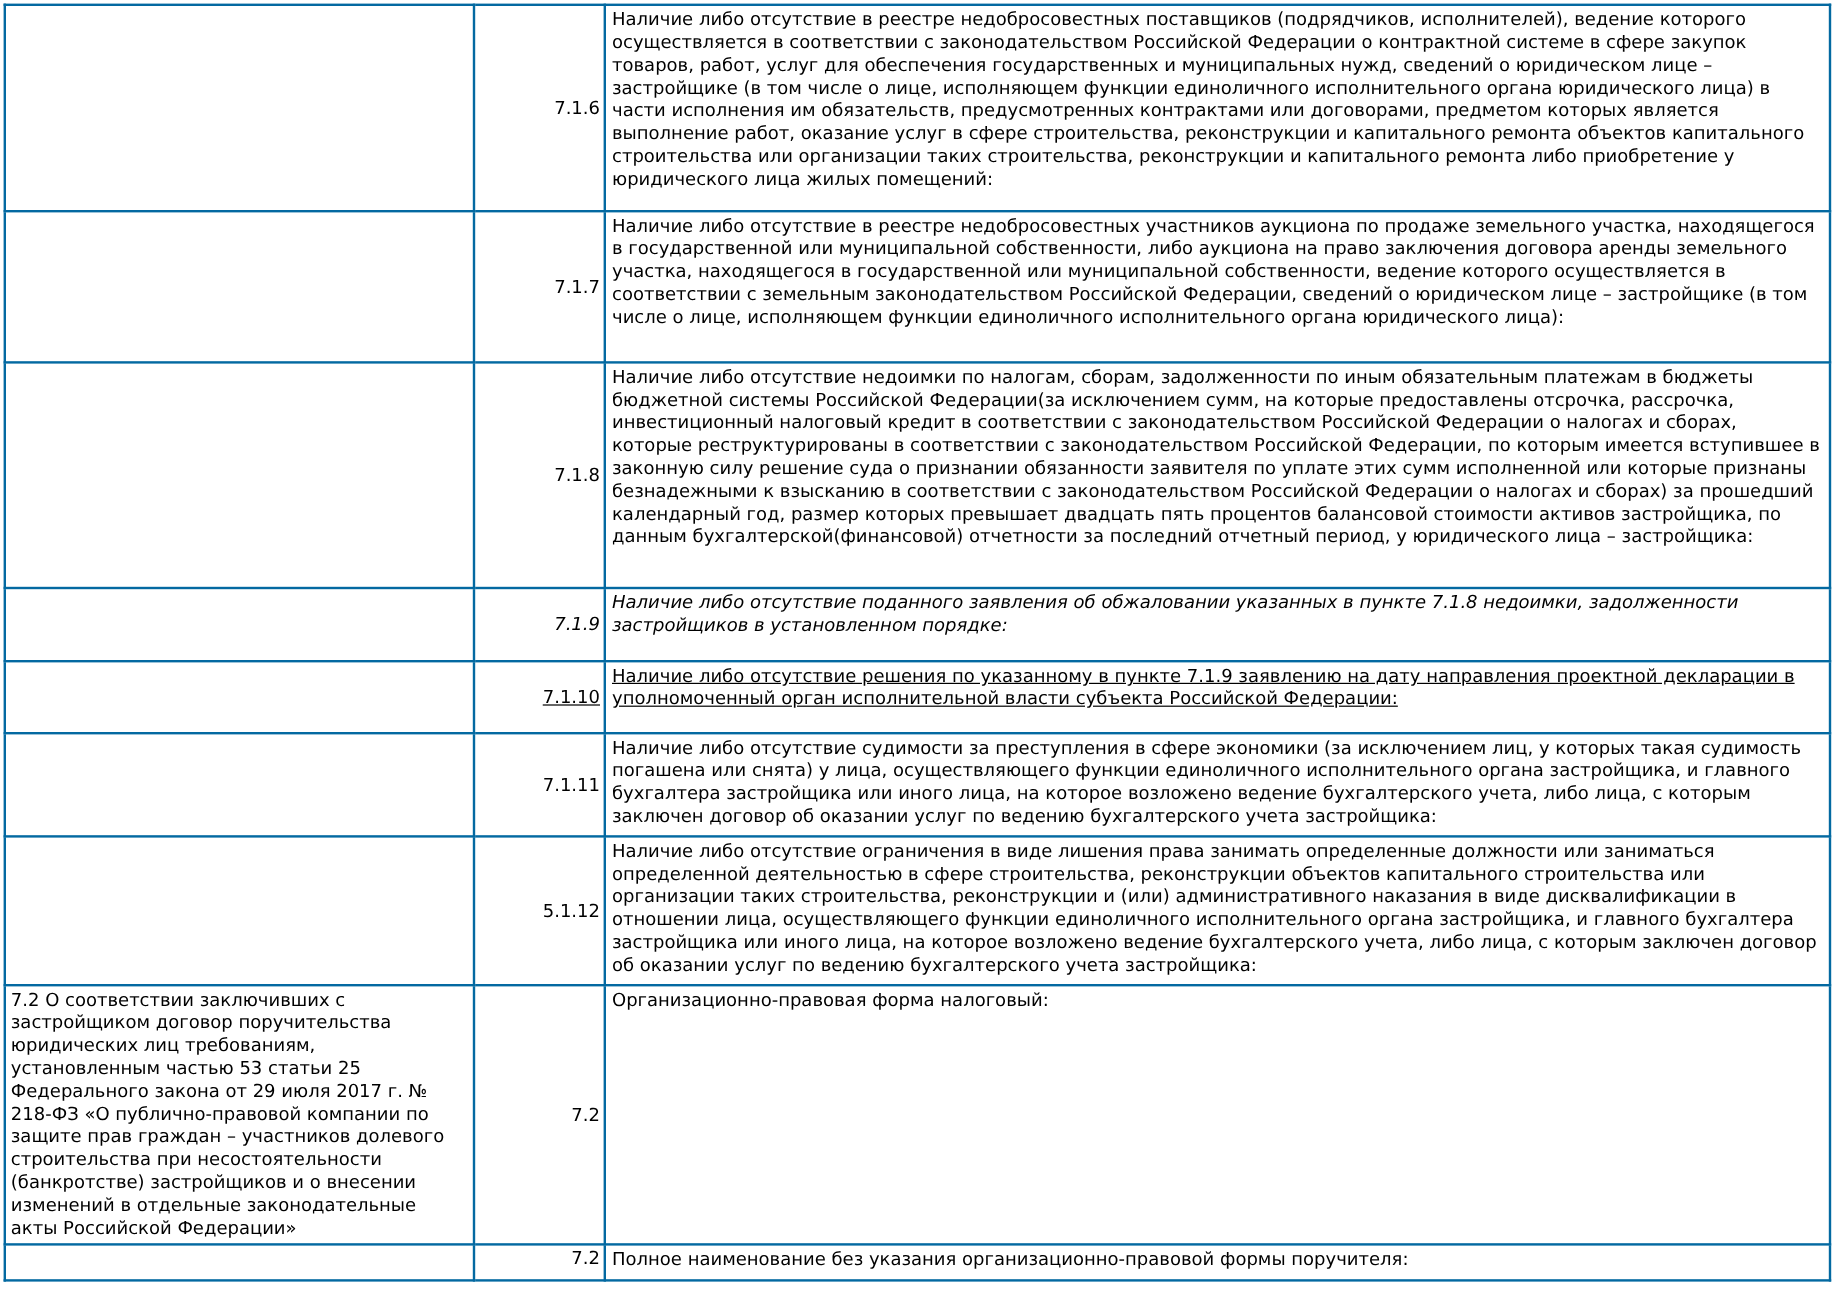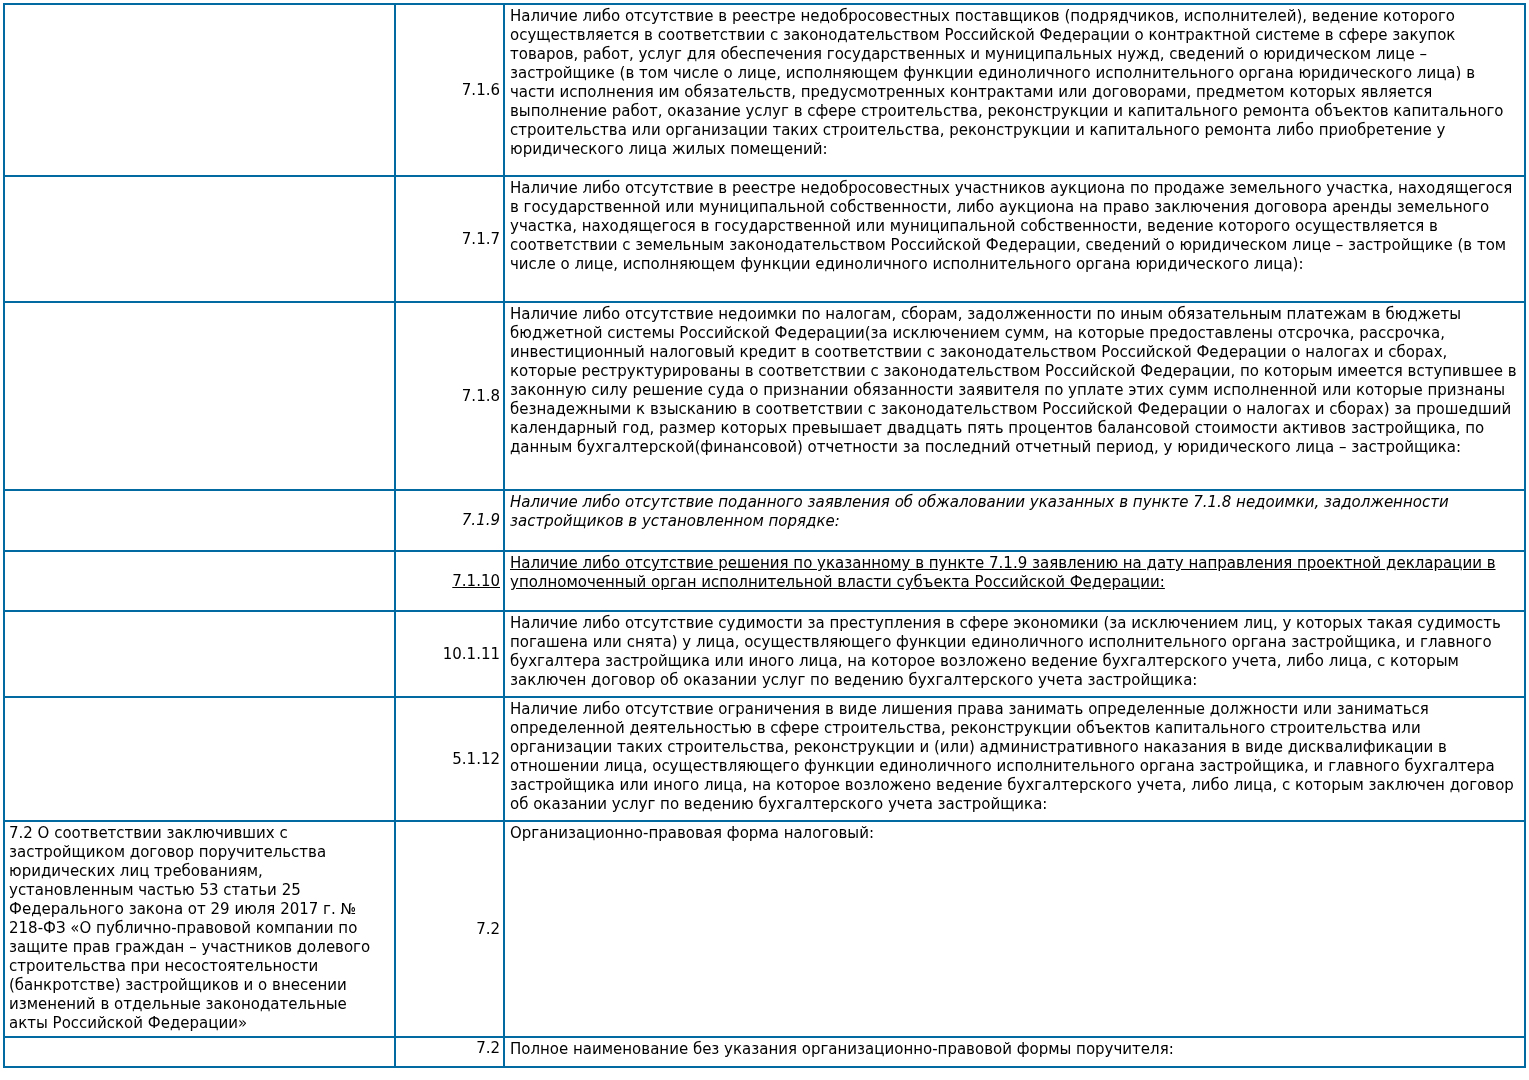--- a/index.html
+++ b/index.html
@@ -86,21 +86,21 @@
         <td class="col-num">7.1.9</td>
         <td class="col-text">Наличие либо отсутствие поданного заявления об обжаловании указанных в пункте 7.1.8 недоимки, задолженности застройщиков в установленном порядке:</td>
       </tr>
       <tr class="r4">
         <td class="col-section"></td>
         <td class="col-num">7.1.10</td>
         <td class="col-text">Наличие либо отсутствие решения по указанному в пункте 7.1.9 заявлению на дату направления проектной декларации в уполномоченный орган исполнительной власти субъекта Российской Федерации:</td>
       </tr>
       <tr class="r5">
         <td class="col-section"></td>
-        <td class="col-num">10.1.11</td>
+        <td class="col-num">7.1.11</td>
         <td class="col-text">Наличие либо отсутствие судимости за преступления в сфере экономики (за исключением лиц, у которых такая судимость погашена или снята) у лица, осуществляющего функции единоличного исполнительного органа застройщика, и главного бухгалтера застройщика или иного лица, на которое возложено ведение бухгалтерского учета, либо лица, с которым заключен договор об оказании услуг по ведению бухгалтерского учета застройщика:</td>
       </tr>
       <tr class="r6">
         <td class="col-section"></td>
         <td class="col-num">5.1.12</td>
         <td class="col-text">Наличие либо отсутствие ограничения в виде лишения права занимать определенные должности или заниматься определенной деятельностью в сфере строительства, реконструкции объектов капитального строительства или организации таких строительства, реконструкции и (или) административного наказания в виде дисквалификации в отношении лица, осуществляющего функции единоличного исполнительного органа застройщика, и главного бухгалтера застройщика или иного лица, на которое возложено ведение бухгалтерского учета, либо лица, с которым заключен договор об оказании услуг по ведению бухгалтерского учета застройщика:</td>
       </tr>
       <tr class="r7">
         <td class="col-section">7.2 О соответствии заключивших с застройщиком договор поручительства юридических лиц требованиям, установленным частью 53 статьи 25 Федерального закона от 29 июля 2017 г. № 218-ФЗ «О публично-правовой компании по защите прав граждан – участников долевого строительства при несостоятельности (банкротстве) застройщиков и о внесении изменений в отдельные законодательные акты Российской Федерации»</td>
         <td class="col-num">7.2</td>

